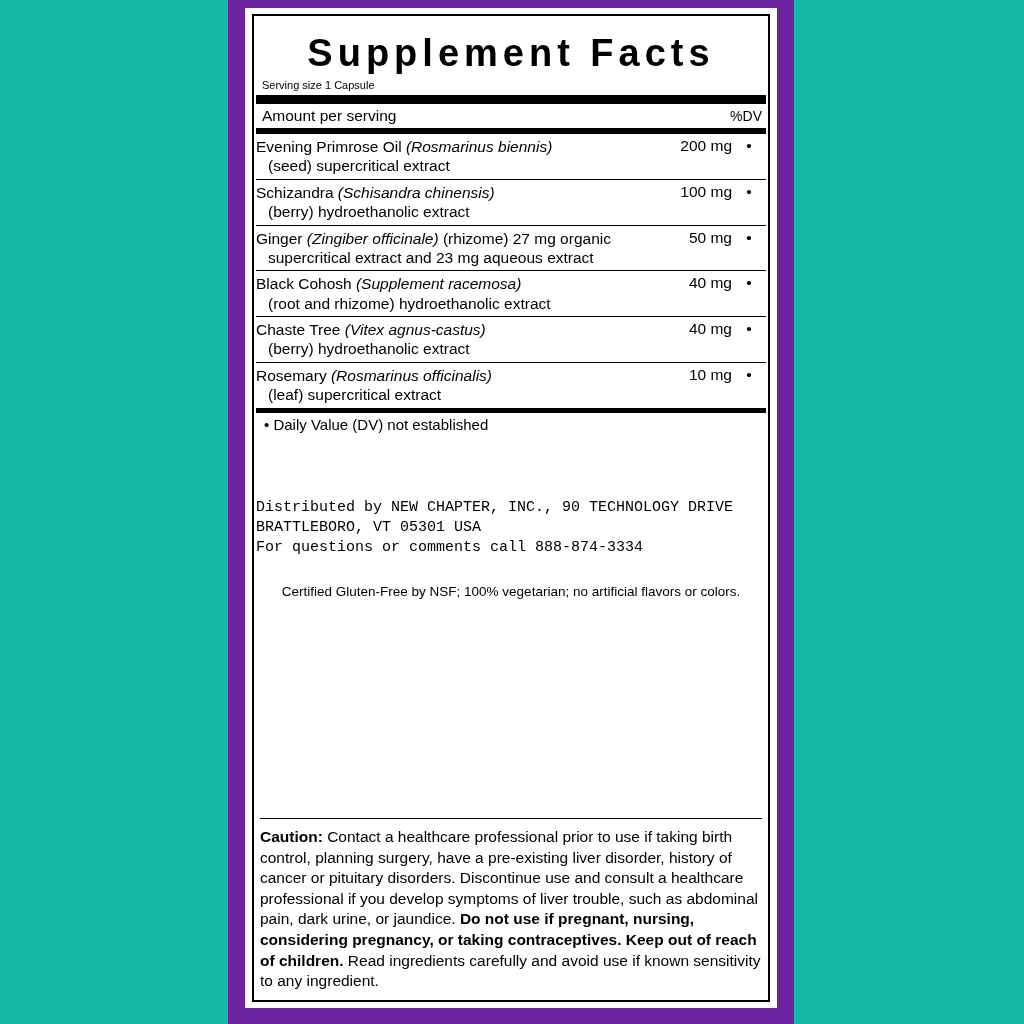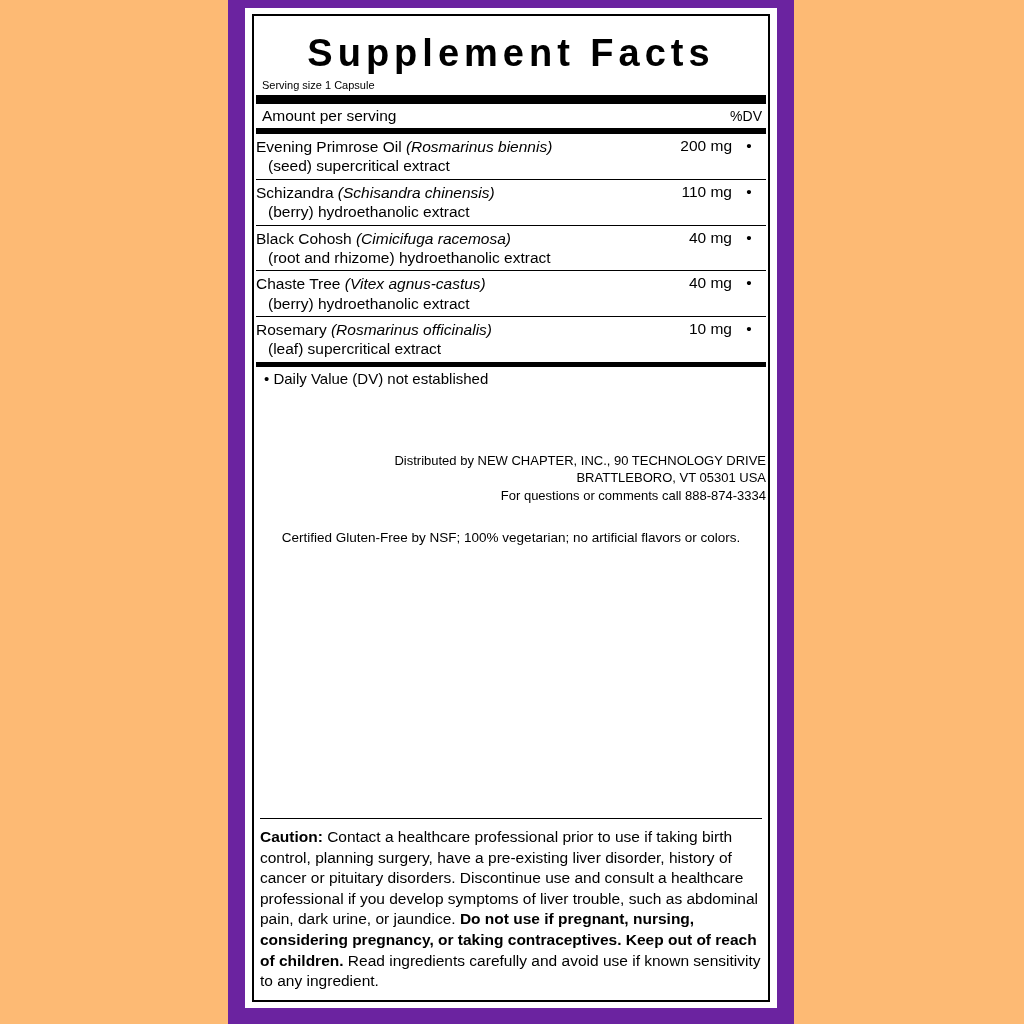--- a/index.html
+++ b/index.html
@@ -8,21 +8,21 @@
     background: #ffffff;
     width: 1024px;
     height: 1024px;
     font-family: "Liberation Sans", sans-serif;
   }
 
   #page {
     position: relative;
     width: 1024px;
     height: 1024px;
-    background: #fdba74;
+    background: #14b8a6;
     overflow: hidden;
   }
 
   
   .purple-band {
     position: absolute;
     left: 228px;
     top: 0px;
     width: 566px;
     height: 1024px;
@@ -142,24 +142,25 @@
   .other-ing {
     font-size: 15.5px;
     line-height: 1.3;
     padding: 8px 4px 0 4px;
     border-top: 1px solid #000;
     margin-top: 0;
   }
   .other-ing b { font-weight: bold; }
 
   .distributed {
-    text-align: right;
-    font-size: 13px;
+    text-align: left;
+    font-size: 15px;
     line-height: 1.35;
     margin-top: 62px;
+    font-family: Liberation Mono, monospace;
   }
 
   .certified {
     text-align: center;
     font-size: 13.5px;
     margin-top: 26px;
   }
 
   .caution-box {
     position: absolute;
@@ -207,27 +208,36 @@
           </td>
           <td class="amt">200 mg</td>
           <td class="dvcol">•</td>
         </tr>
         <tr>
           <td class="nutrient">
             <span>Schizandra</span>
             <em>(Schisandra chinensis)</em>
             <span class="sub">(berry) hydroethanolic extract</span>
           </td>
-          <td class="amt">110 mg</td>
+          <td class="amt">100 mg</td>
+          <td class="dvcol">•</td>
+        </tr>
+        <tr>
+          <td class="nutrient">
+            <span>Ginger</span>
+            <em>(Zingiber officinale)</em><span> (rhizome) 27 mg organic</span>
+            <span class="sub">supercritical extract and 23 mg aqueous extract</span>
+          </td>
+          <td class="amt">50 mg</td>
           <td class="dvcol">•</td>
         </tr>
         <tr>
           <td class="nutrient">
             <span>Black Cohosh</span>
-            <em>(Cimicifuga racemosa)</em>
+            <em>(Supplement racemosa)</em>
             <span class="sub">(root and rhizome) hydroethanolic extract</span>
           </td>
           <td class="amt">40 mg</td>
           <td class="dvcol">•</td>
         </tr>
         <tr>
           <td class="nutrient">
             <span>Chaste Tree</span>
             <em>(Vitex agnus-castus)</em>
             <span class="sub">(berry) hydroethanolic extract</span>

